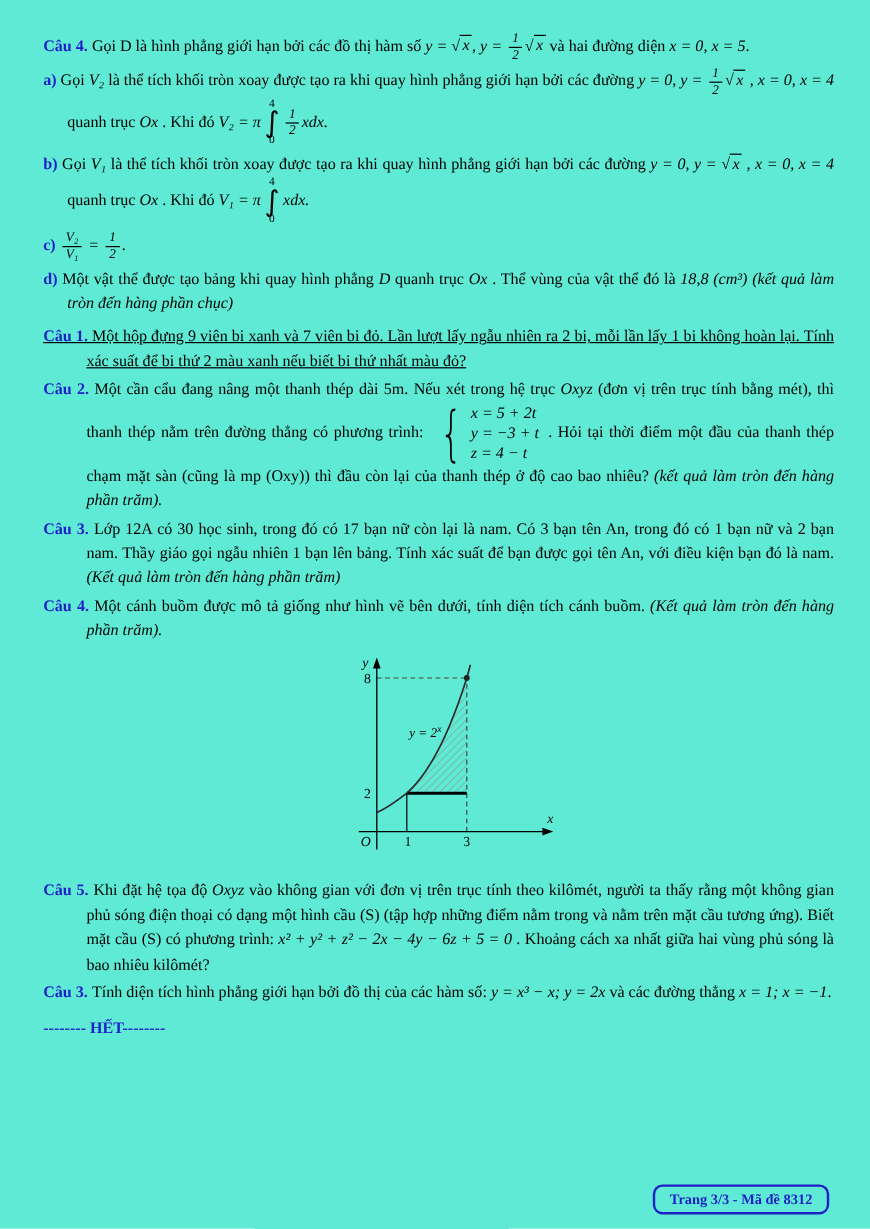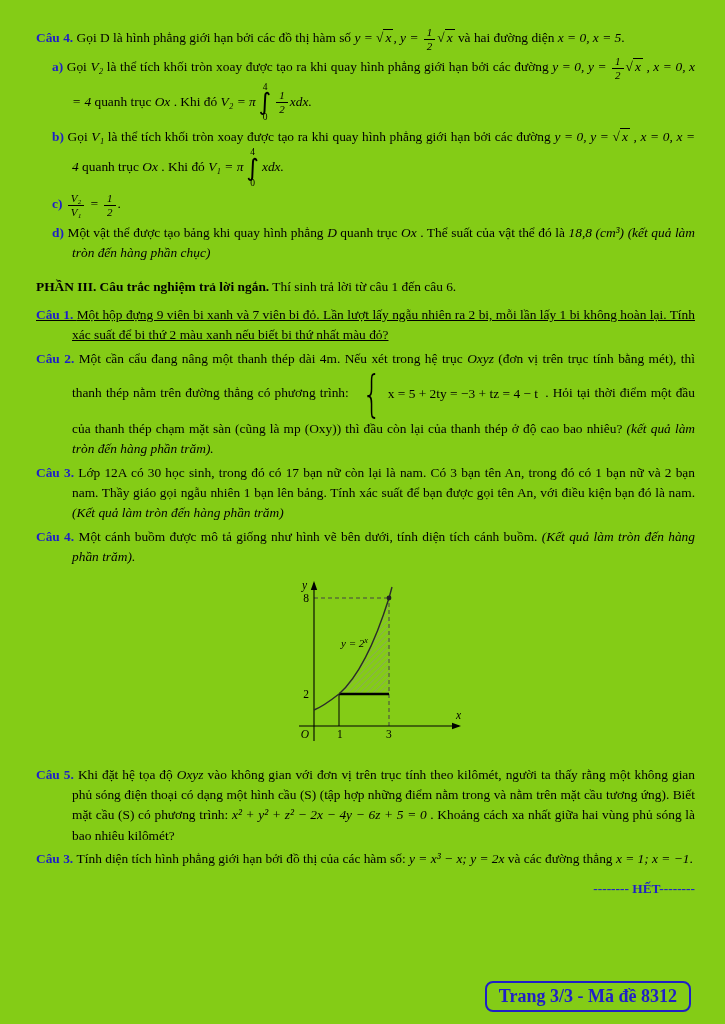--- a/index.html
+++ b/index.html
@@ -1,46 +1,46 @@
 <!DOCTYPE html>
 <html lang="vi" style="--accent: #1f1fc8;"><head>
 <meta charset="utf-8">
 <style>
   :root { --accent:#1f1fc8; }
   html,body{margin:0;padding:0;background:#ffffff;}
   body{font-family:"Liberation Serif",serif;font-size:13.4px;color:#000;}
-  .page{width:725px;height:1024px;box-sizing:border-box;padding:26px 30px 0 36px;position:relative;overflow:hidden;background:#84cc16;}
+  .page{width:725px;height:1024px;box-sizing:border-box;padding:26px 30px 0 36px;position:relative;overflow:hidden;background:#5eead4;}
   .para{text-align:justify;line-height:1.52;margin:0 0 3px 0;}
   .hang{padding-left:36px;text-indent:-36px;}
-  .sub{margin-left:16px;padding-left:20px;text-indent:-20px;margin-bottom:4px;}
+  .sub{padding-left:20px;text-indent:-20px;margin-bottom:4px;}
   .section{margin-top:14px;}
   .qgap{margin-top:7px;text-decoration:underline;}
-  .center{text-align:right;margin-top:10px;}
+  .center{text-align:left;margin-top:10px;}
   .lbl{color:var(--accent);font-weight:bold;}
   .b{font-weight:bold;}
   .i{font-style:italic;}
   .mi{font-style:italic;}
   .frac{display:inline-flex;flex-direction:column;align-items:center;vertical-align:middle;
         font-size:0.82em;line-height:1.15;margin:0 2px;font-style:italic;text-indent:0;}
   .frac .num{padding:0 3px;border-bottom:1px solid #000;}
   .frac .den{padding:0 3px;}
   .sqrt{white-space:nowrap;font-style:italic;text-indent:0;}
   .sqrt .rad{font-style:normal;}
   .sqrt .arg{border-top:1px solid #000;padding:0 2px;}
   .intwrap{display:inline-flex;flex-direction:column;align-items:center;vertical-align:middle;
            line-height:1;margin:0 3px;text-indent:0;}
   .intwrap .bound{font-size:9.5px;line-height:1.1;font-style:normal;}
   .intwrap .sign{font-size:24px;line-height:0.85;font-family:"DejaVu Sans",sans-serif;}
   .cases{display:inline-flex;align-items:center;vertical-align:middle;text-indent:0;margin:0 3px;}
   .cases .brace{font-size:50px;line-height:1;font-family:"DejaVu Sans",sans-serif;font-weight:200;
                 transform:scaleX(0.6);margin-right:0;}
-  .cases .lines{display:inline-flex;flex-direction:row;line-height:1.3;}
+  .cases .lines{display:inline-flex;flex-direction:column;font-style:italic;line-height:1.3;}
   .figure{display:flex;justify-content:center;margin:2px 0 6px 0;}
   .footer-box{position:absolute;right:34px;bottom:12px;border:2px solid var(--accent);
-              border-radius:8px;padding:3px 12px;color:var(--accent);font-weight:bold;font-size:18px;}
+              border-radius:8px;padding:3px 12px;color:var(--accent);font-weight:bold;font-size:12px;}
   svg text{font-family:"Liberation Serif",serif;}
 </style>
 </head>
 <body>
 
 <div class="page">
   <div id="content">
       <div class="para hang"><span class="lbl">Câu 4. </span><span class="t">Gọi D là hình phẳng giới hạn bởi các đồ thị hàm số </span><span class="mi">y = </span><span class="sqrt"><span class="rad">√</span><span class="arg">x</span></span><span class="mi">,  y = </span><span class="frac">
           <span class="num">1</span>
           <span class="den">2</span>
@@ -61,24 +61,23 @@
           <span class="sign">∫</span>
           <span class="bound">0</span>
         </span><span class="mi">xdx.</span></div>
       <div class="para sub"><span class="lbl">c) </span><span class="frac">
           <span class="num">V₂</span>
           <span class="den">V₁</span>
         </span><span class="mi"> = </span><span class="frac">
           <span class="num">1</span>
           <span class="den">2</span>
         </span><span class="t">.</span></div>
-      <div class="para sub"><span class="lbl">d) </span><span class="t">Một vật thể được tạo bảng khi quay hình phẳng </span><span class="mi">D</span><span class="t"> quanh trục </span><span class="mi">Ox</span><span class="t"> . Thể suất của vật thể đó là </span><span class="mi">18,8 (cm³) </span><span class="i">(kết quả làm tròn đến hàng phần chục)</span></div>
-      <div class="para hang section"><span class="b">PHẦN III. Câu trắc nghiệm trả lời ngắn.</span><span class="t"> Thí sinh trả lời từ câu 1 đến câu 6.</span></div>
+      <div class="para sub"><span class="lbl">d) </span><span class="t">Một vật thể được tạo bảng khi quay hình phẳng </span><span class="mi">D</span><span class="t"> quanh trục </span><span class="mi">Ox</span><span class="t"> . Thể vùng của vật thể đó là </span><span class="mi">18,8 (cm³) </span><span class="i">(kết quả làm tròn đến hàng phần chục)</span></div>
       <div class="para hang qgap"><span class="lbl">Câu 1. </span><span class="t">Một hộp đựng 9 viên bi xanh và 7 viên bi đỏ. Lần lượt lấy ngẫu nhiên ra 2 bi, mỗi lần lấy 1 bi không hoàn lại. Tính xác suất để bi thứ 2 màu xanh nếu biết bi thứ nhất màu đỏ?</span></div>
-      <div class="para hang"><span class="lbl">Câu 2. </span><span class="t">Một cần cẩu đang nâng một thanh thép dài 4m. Nếu xét trong hệ trục </span><span class="mi">Oxyz</span><span class="t"> (đơn vị trên trục tính bằng mét), thì thanh thép nằm trên đường thẳng có phương trình: </span><span class="cases">
+      <div class="para hang"><span class="lbl">Câu 2. </span><span class="t">Một cần cẩu đang nâng một thanh thép dài 5m. Nếu xét trong hệ trục </span><span class="mi">Oxyz</span><span class="t"> (đơn vị trên trục tính bằng mét), thì thanh thép nằm trên đường thẳng có phương trình: </span><span class="cases">
           <span class="brace">{</span>
           <span class="lines">
             <span class="line">x = 5 + 2t</span>
             <span class="line">y = −3 + t</span>
             <span class="line">z = 4 − t</span>
           </span>
         </span><span class="t"> . Hỏi tại thời điểm một đầu của thanh thép chạm mặt sàn (cũng là mp (Oxy)) thì đầu còn lại của thanh thép ở độ cao bao nhiêu? </span><span class="i">(kết quả làm tròn đến hàng phần trăm).</span></div>
       <div class="para hang"><span class="lbl">Câu 3. </span><span class="t">Lớp 12A có 30 học sinh, trong đó có 17 bạn nữ còn lại là nam. Có 3 bạn tên An, trong đó có 1 bạn nữ và 2 bạn nam. Thầy giáo gọi ngẫu nhiên 1 bạn lên bảng. Tính xác suất để bạn được gọi tên An, với điều kiện bạn đó là nam. </span><span class="i">(Kết quả làm tròn đến hàng phần trăm)</span></div>
       <div class="para hang"><span class="lbl">Câu 4. </span><span class="t">Một cánh buồm được mô tả giống như hình vẽ bên dưới, tính diện tích cánh buồm. </span><span class="i">(Kết quả làm tròn đến hàng phần trăm).</span></div>
       <div id="figure-holder" class="figure" style="display: flex;">

